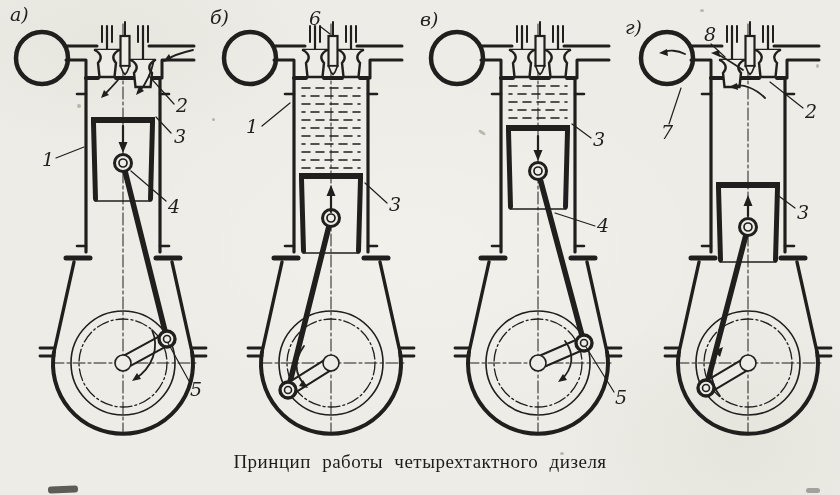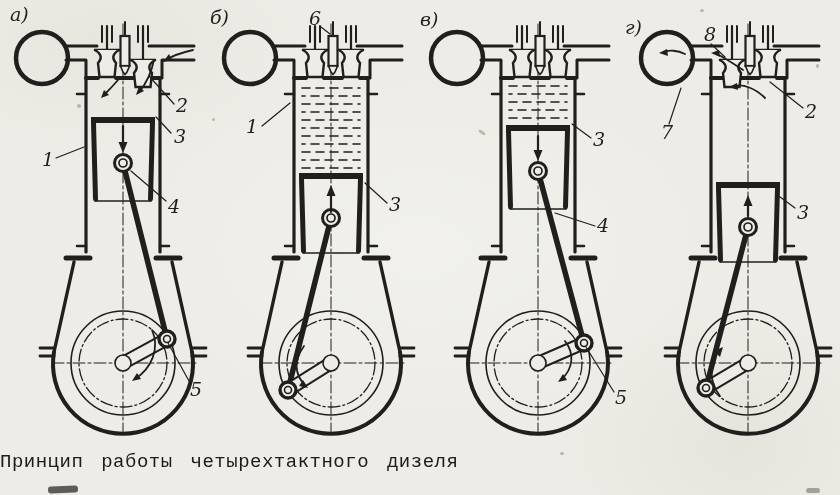--- a/index.html
+++ b/index.html
@@ -16,22 +16,22 @@
   }
   svg.panel{position:absolute;top:0;}
   svg text{
     font-family:"DejaVu Serif", serif;
     font-style:italic;
     font-size:19px;
     fill:#201f1d;
   }
   #caption{
     position:absolute;left:0;right:0;top:451px;
-    text-align:left;
-    font-family:Liberation Mono, monospace;
+    text-align:center;
+    font-family:Liberation Serif, serif;
     font-size:19px;
     letter-spacing:.5px;
     word-spacing:6px;
     color:#1d1c1a;
   }
   .speck{position:absolute;background:#8f8b80;border-radius:50%;opacity:.55;}
   .smudge{position:absolute;background:#3a3832;border-radius:3px;opacity:.8;}
 </style>
 </head>
 <body>

